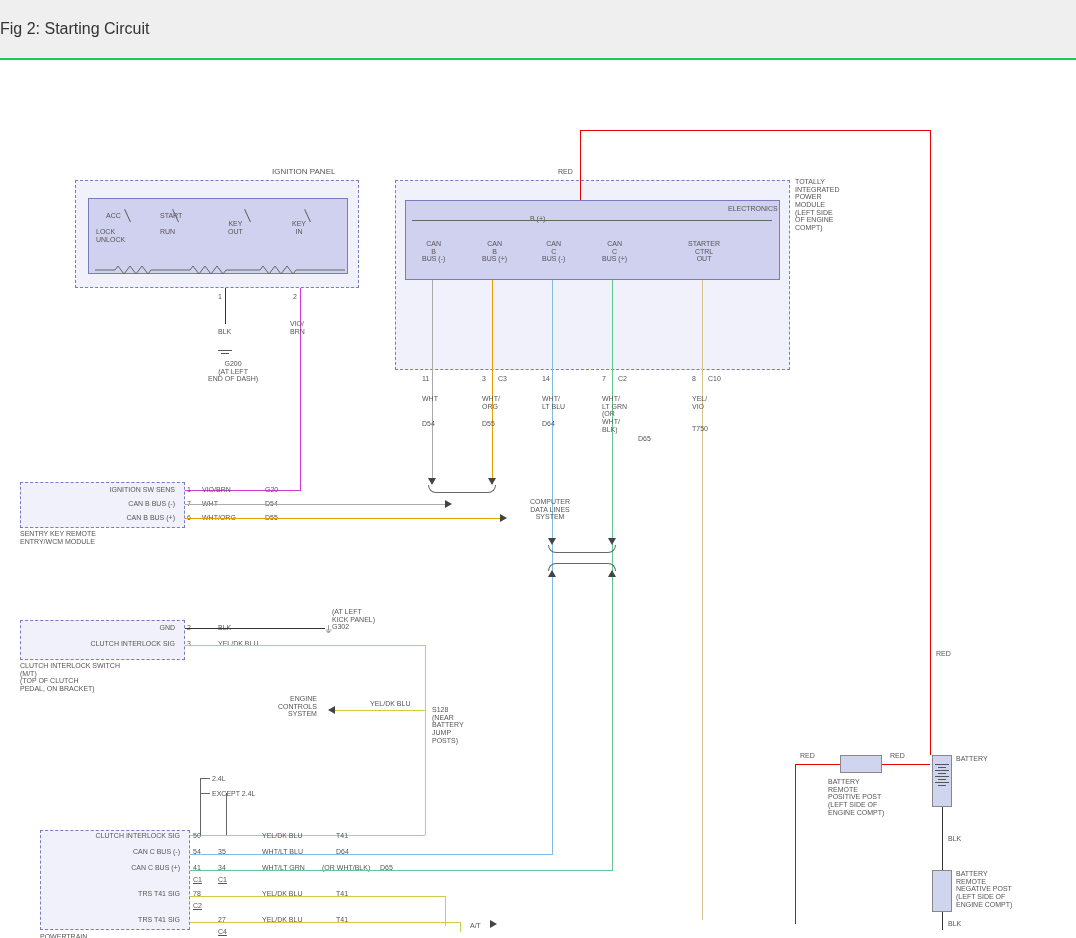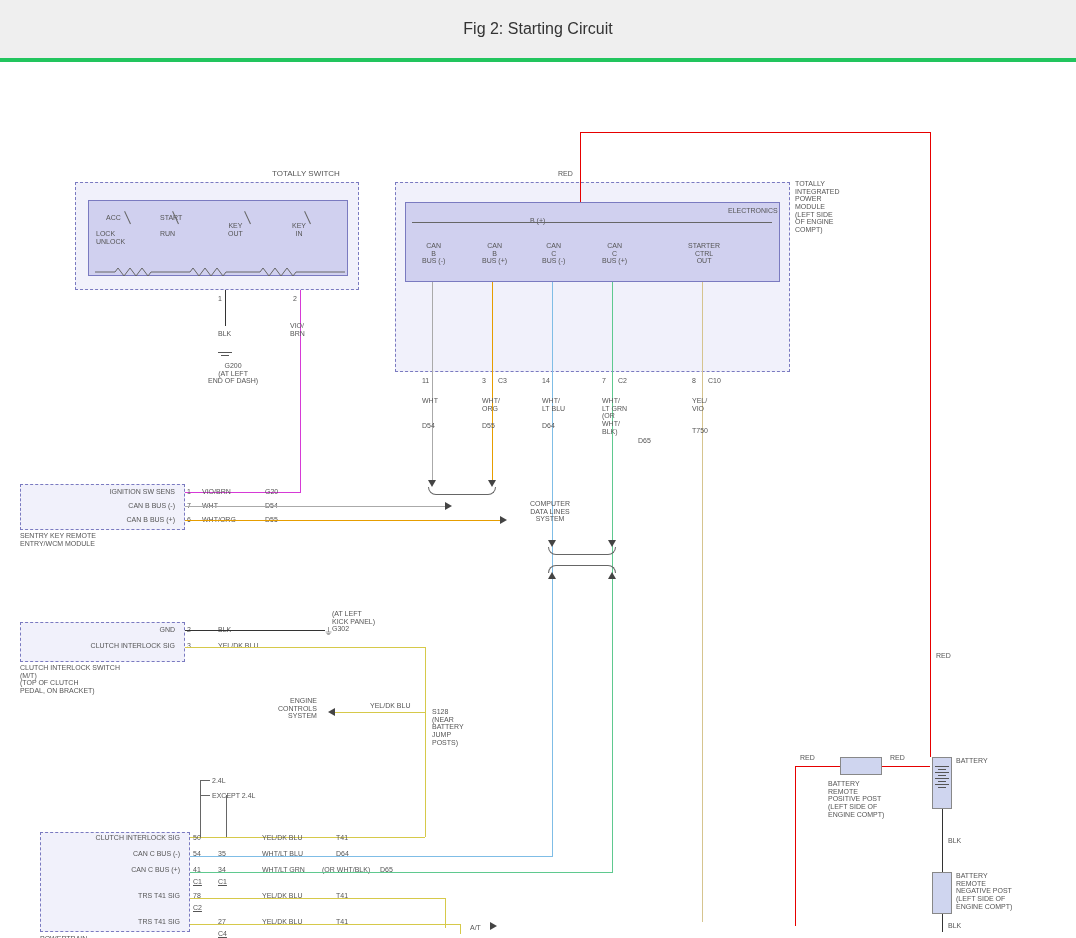--- a/index.html
+++ b/index.html
@@ -1,17 +1,17 @@
 <!DOCTYPE html>
 <html><head>
 <meta charset="utf-8">
 <style>
   * { margin:0; padding:0; box-sizing:border-box; }
   body { font-family: Arial, sans-serif; background:#fff; }
-  .header { background:#efefef; padding:20px 0; text-align:center; font-size:16px; color:#333; border-bottom:4px solid #22c55e;}
+  .header { background:#efefef; padding:20px 0; font-size:16px; color:#333; border-bottom:2px solid #22c55e;}
   .canvas { position:relative; width:1076px; height:880px; background:#fff; }
   .lbl { position:absolute; font-size:8px; color:#555; white-space:nowrap; line-height:1.1;}
   .lbl.sm { font-size:7px; }
   .box { position:absolute; border:1px dashed #7a7ac0; background:rgba(200,200,240,0.25);}
   .box.inner { border:1px solid #7a7ac0; background:rgba(180,180,230,0.55);}
   .wire { position:absolute; background:#666;}
   .wire.red{background:#e60000;}
   .wire.mag{background:#d63ad6;}
   .wire.org{background:#e69d00;}
   .wire.yel{background:#d6c94a;}
@@ -31,21 +31,21 @@
   .resistor svg{width:100%;height:100%;}
 </style>
 </head>
 <body>
 
 <div class="header">Fig 2: Starting Circuit</div>
 
 <div class="canvas">
 
   <div class="box" style="left:75px;top:120px;width:284px;height:108px;"></div>
-  <div class="lbl" style="left:272px;top:108px;">TOTALLY SWITCH</div>
+  <div class="lbl" style="left:272px;top:108px;">IGNITION PANEL</div>
 
   <div class="box inner" style="left:88px;top:138px;width:260px;height:76px;"></div>
   <div class="lbl sm" style="left:106px;top:152px;">ACC</div>
   <div class="lbl sm" style="left:96px;top:168px;">LOCK</div>
   <div class="lbl sm" style="left:96px;top:176px;">UNLOCK</div>
   <div class="lbl sm" style="left:160px;top:152px;">START</div>
   <div class="lbl sm" style="left:160px;top:168px;">RUN</div>
   <div class="lbl sm" style="left:228px;top:160px;text-align:center;">KEY<br>OUT</div>
   <div class="lbl sm" style="left:292px;top:160px;text-align:center;">KEY<br>IN</div>
 

